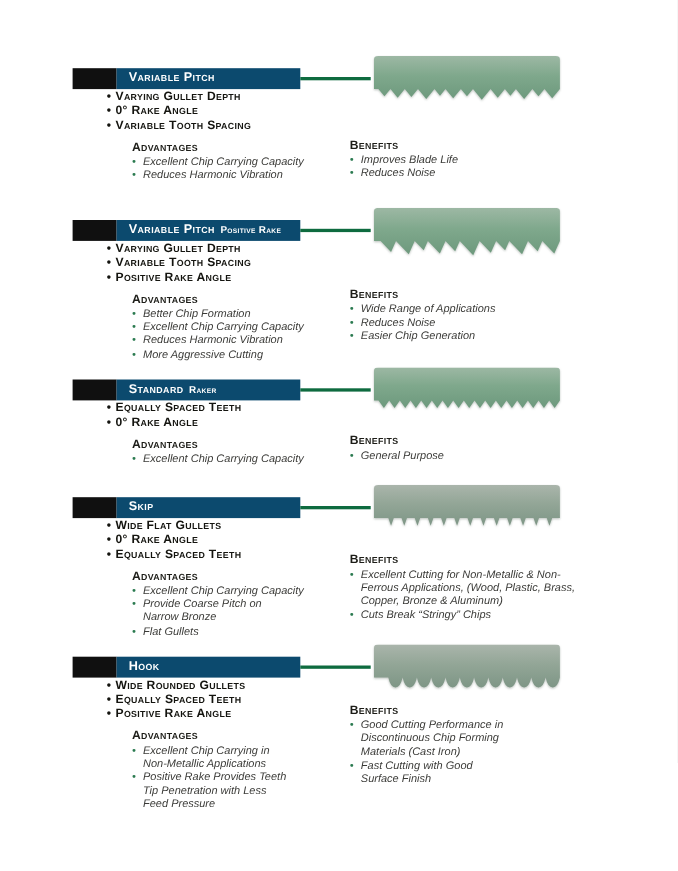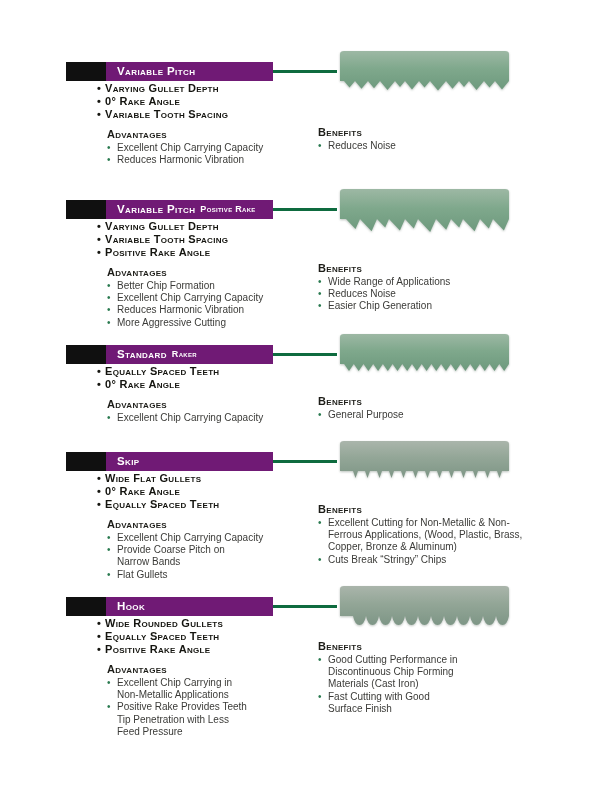--- a/index.html
+++ b/index.html
@@ -2,34 +2,34 @@
 <html><head>
 <meta charset="utf-8">
 <title>Document</title>
 <style>
   html,body{margin:0;padding:0;}
   body{background:#e8e8e8;font-family:"Liberation Sans", sans-serif;}
   .page{position:relative;width:616px;height:792px;background:#ffffff;margin:0 auto;overflow:hidden;}
   .sec{position:absolute;left:0;width:616px;}
   
   .blk{position:absolute;left:66px;top:0;width:40px;height:19px;background:#101010;}
-  .bar{position:absolute;left:106px;top:0;width:167px;height:19px;background:#701a75;
+  .bar{position:absolute;left:106px;top:0;width:167px;height:19px;background:#0c4a6e;
        display:flex;align-items:center;padding-left:11px;box-sizing:border-box;white-space:nowrap;}
   .bar .t{color:#ffffff;font-weight:700;font-size:11.5px;font-variant:small-caps;letter-spacing:.4px;line-height:19px;}
   .bar .ts{color:#ffffff;font-weight:700;font-size:9px;font-variant:small-caps;letter-spacing:.3px;margin-left:5px;line-height:19px;}
   .line{position:absolute;left:273px;top:8px;width:64px;height:3px;background:#0e6b3f;}
   .blade{position:absolute;left:337px;top:-11px;filter:drop-shadow(0 1px 1px rgba(60,80,65,.35));}
   
   .leftcol{position:absolute;left:97px;top:20px;width:215px;}
   .feat{position:relative;padding-left:8px;font-weight:700;font-size:11px;line-height:13px;
         color:#14140f;font-variant:small-caps;letter-spacing:.3px;}
   .feat::before{content:"\2022";position:absolute;left:0;top:0;color:#14140f;}
-  .advblock{margin-left:10px;margin-top:7px;}
+  .advblock{margin-left:23px;margin-top:7px;}
   .lbl{font-weight:700;font-size:11px;line-height:13px;color:#1d1d18;font-variant:small-caps;letter-spacing:.3px;margin-bottom:1px;}
-  .item{position:relative;padding-left:10px;font-size:10px;line-height:12.2px;color:#3b3b38;white-space:pre-line;}
+  .item{position:relative;padding-left:10px;font-size:10px;line-height:12.2px;color:#3b3b38;white-space:pre-line;font-style:italic;}
   .item::before{content:"\2022";position:absolute;left:0;top:0;color:#2a7a50;}
   
   .bencol{position:absolute;left:306px;width:225px;margin-left:12px;}
 </style>
 </head>
 <body>
 
 <div class="page">
 
   <section class="sec" style="top:62px">
@@ -54,20 +54,21 @@
       <div class="feat">0° Rake Angle</div>
       <div class="feat">Variable Tooth Spacing</div>
       <div class="advblock">
         <div class="lbl">Advantages</div>
         <div class="item">Excellent Chip Carrying Capacity</div>
         <div class="item">Reduces Harmonic Vibration</div>
       </div>
     </div>
     <div class="bencol" style="top:64px">
       <div class="lbl">Benefits</div>
+      <div class="item">Improves Blade Life</div>
       <div class="item">Reduces Noise</div>
     </div>
   </section>
 
   <section class="sec" style="top:200px">
     <div class="blk"></div>
     <div class="bar">
       <span class="t">Variable Pitch</span>
       <span class="ts">Positive Rake</span>
     </div>
@@ -151,21 +152,21 @@
         <path d="M3,3 Q3,0 7,0 L168,0 Q172,0 172,3 L172,30 L165,30 L162.5,37 L160,30 L153,30 L150.5,37 L148,30 L141,30 L138.5,37 L136,30 L129,30 L126.5,37 L124,30 L117,30 L114.5,37 L112,30 L105,30 L102.5,37 L100,30 L93,30 L90.5,37 L88,30 L81,30 L78.5,37 L76,30 L69,30 L66.5,37 L64,30 L57,30 L54.5,37 L52,30 L45,30 L42.5,37 L40,30 L33,30 L30.5,37 L28,30 L21,30 L18.5,37 L16,30 L3,30 Z" fill="url(#bladeGrad3)"></path>
       </svg>
     <div class="leftcol">
       <div class="feat">Wide Flat Gullets</div>
       <div class="feat">0° Rake Angle</div>
       <div class="feat">Equally Spaced Teeth</div>
       <div class="advblock">
         <div class="lbl">Advantages</div>
         <div class="item">Excellent Chip Carrying Capacity</div>
         <div class="item">Provide Coarse Pitch on
-Narrow Bands</div>
+Narrow Bronze</div>
         <div class="item">Flat Gullets</div>
       </div>
     </div>
     <div class="bencol" style="top:51px">
       <div class="lbl">Benefits</div>
       <div class="item">Excellent Cutting for Non-Metallic &amp; Non-
 Ferrous Applications, (Wood, Plastic, Brass,
 Copper, Bronze &amp; Aluminum)</div>
       <div class="item">Cuts Break “Stringy” Chips</div>
     </div>

